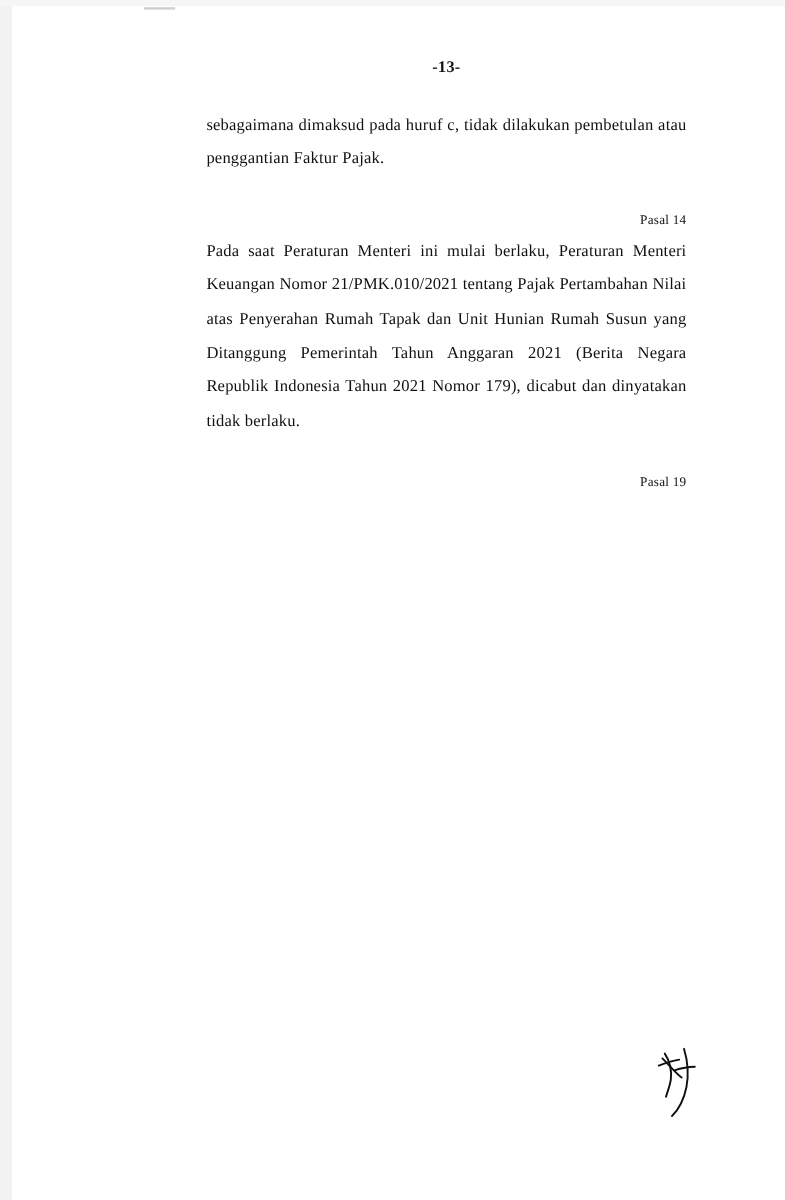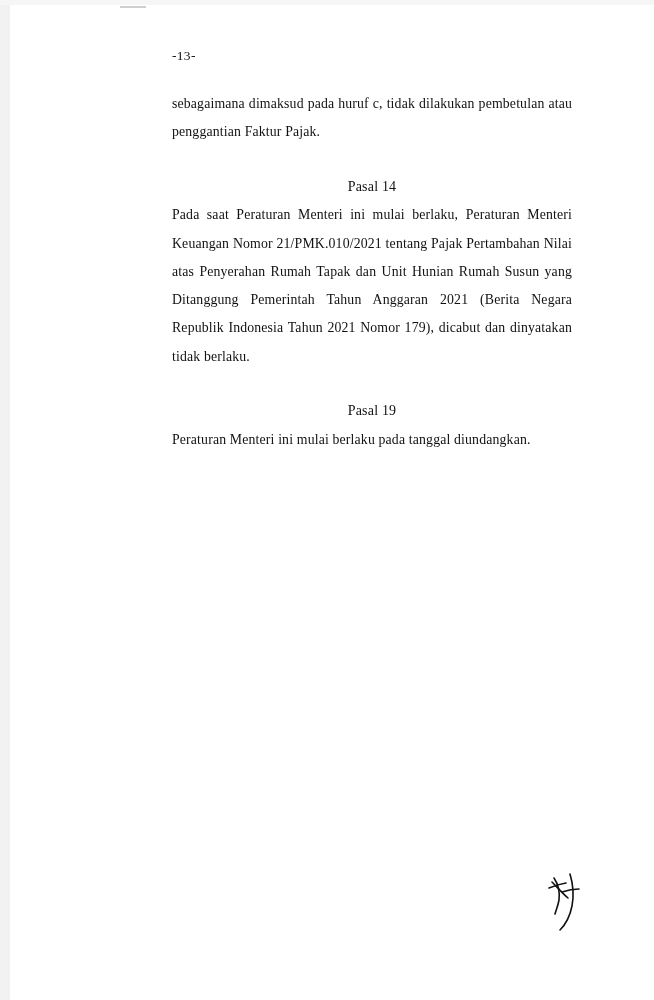--- a/index.html
+++ b/index.html
@@ -48,36 +48,37 @@
     height: 2px;
     background: #cfcfcf;
   }
   .content {
     position: absolute;
     left: 172px;
     top: 48px;
     width: 400px;
   }
   .page-number {
-    text-align: left;
+    text-align: center;
     font-size: 13.5px;
     letter-spacing: 0.3px;
     margin: 0 0 26px 0;
+    font-weight: bold;
   }
   p.body-text {
     margin: 0;
     font-size: 13.8px;
     line-height: 2.05;
     text-align: justify;
     text-justify: inter-word;
     letter-spacing: 0.15px;
   }
   .article-heading {
-    text-align: center;
-    font-size: 14px;
+    text-align: right;
+    font-size: 11px;
     line-height: 2.05;
     margin: 0;
     letter-spacing: 0.2px;
   }
   .gap-medium { height: 26px; }
   .signature {
     position: absolute;
     left: 540px;
     top: 862px;
     width: 80px;
@@ -103,21 +104,20 @@
     <div class="gap-medium"></div>
 
     <div class="article-heading">Pasal 14</div>
 
     <p class="body-text">Pada saat Peraturan Menteri ini mulai berlaku, Peraturan Menteri Keuangan Nomor 21/PMK.010/2021 tentang Pajak Pertambahan Nilai atas Penyerahan Rumah Tapak dan Unit Hunian Rumah Susun yang Ditanggung Pemerintah Tahun Anggaran 2021 (Berita Negara Republik Indonesia Tahun 2021 Nomor 179), dicabut dan dinyatakan tidak berlaku.</p>
 
     <div class="gap-medium"></div>
 
     <div class="article-heading">Pasal 19</div>
 
-    <p class="body-text">Peraturan Menteri ini mulai berlaku pada tanggal diundangkan.</p>
 
   </div>
 
   <div class="signature">
     <svg width="80" height="80" viewBox="0 0 80 80" xmlns="http://www.w3.org/2000/svg">
       <g fill="none" stroke="#111111" stroke-width="1.6" stroke-linecap="round" stroke-linejoin="round">
         <path d="M14 16 C18 22, 20 30, 19 38 C18 44, 16 48, 15 52"></path>
         <path d="M9 26 C14 24, 20 22, 26 21"></path>
         <path d="M12 20 C18 26, 23 32, 28 36"></path>
         <path d="M30 12 C33 22, 34 34, 32 44 C30 54, 26 62, 20 68"></path>

